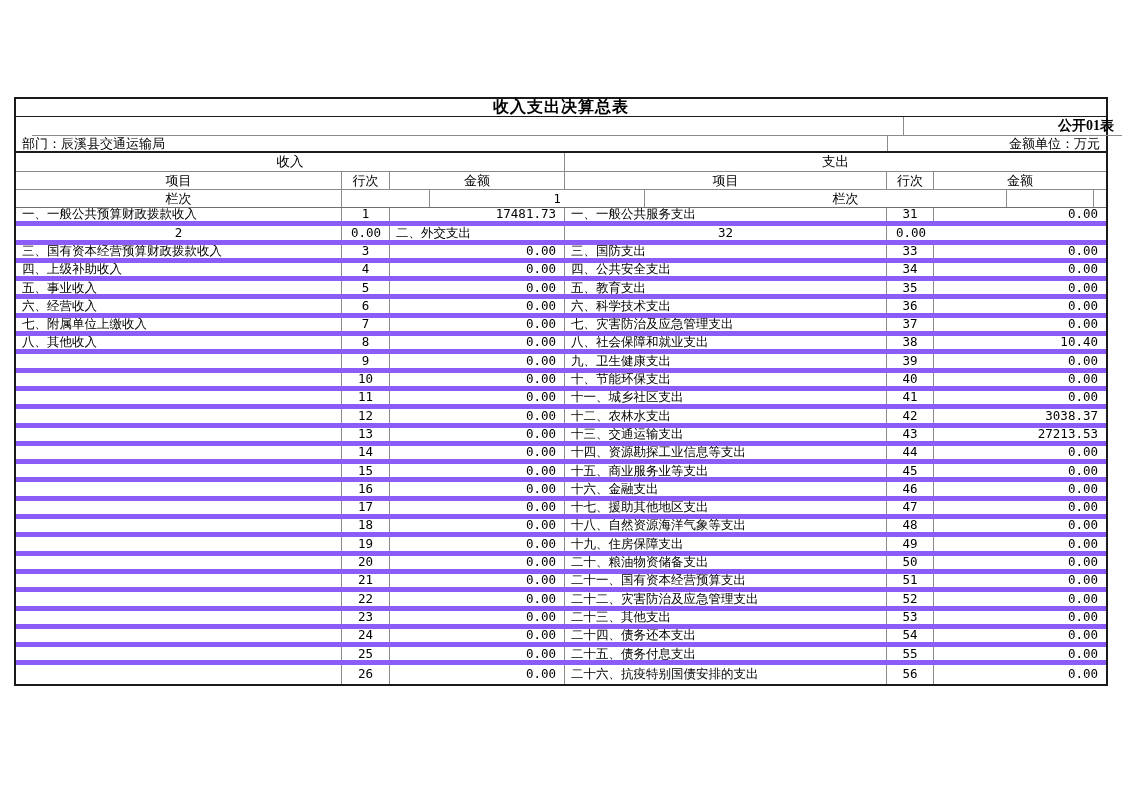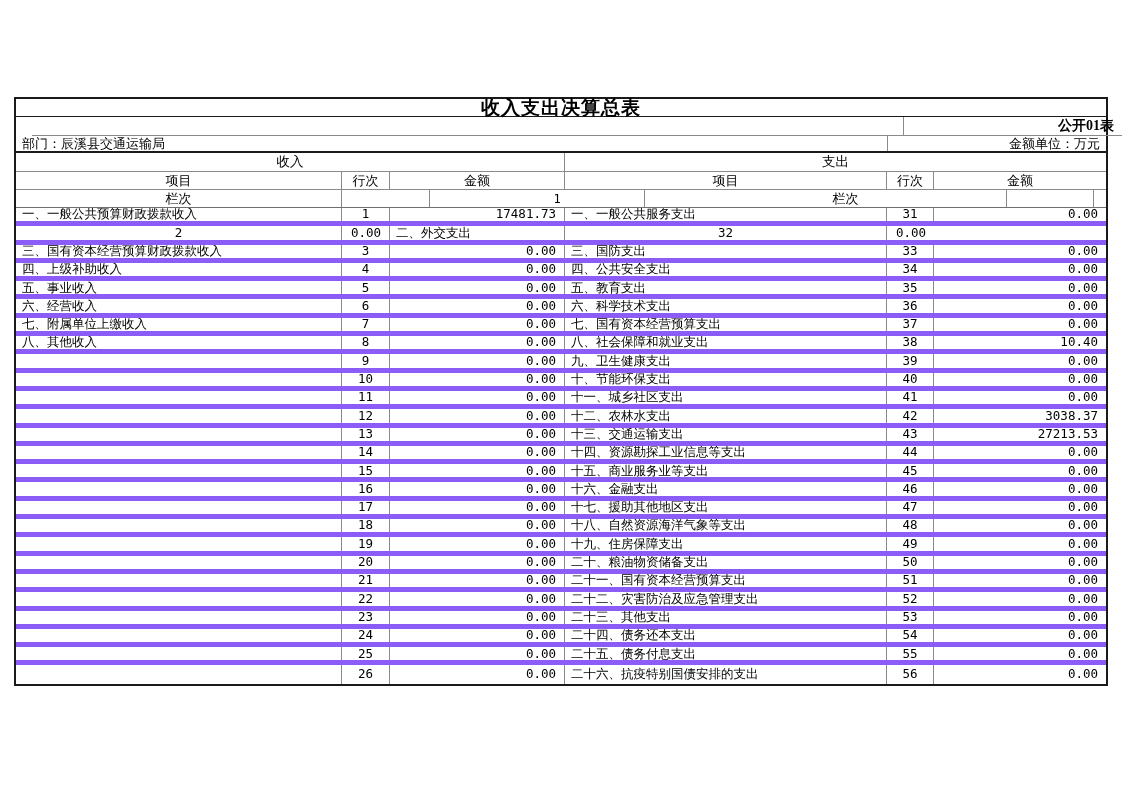--- a/index.html
+++ b/index.html
@@ -22,21 +22,21 @@
   .row { width:100%; }
   .cell {
     border-right:1px solid #8a8a8a;
     overflow:hidden; white-space:nowrap;
     display:flex; align-items:center;
     font-size:13px; line-height:1;
   }
   .cell:last-child { border-right:none; }
 
   .title-row { height:18px; border-bottom:1px solid #1a1a1a; display:flex; align-items:center; justify-content:center; }
-  .title-row .t { font-size:19px; font-weight:bold; letter-spacing:1px; }
+  .title-row .t { font-size:16px; font-weight:bold; letter-spacing:1px; }
 
   .form-row { height:19px; border-bottom:1px solid #8a8a8a;margin-left:16px; }
   .form-row .cell { border-right:1px solid #8a8a8a; }
   .form-row .cell:last-child { border-right:none; }
   .form-label { justify-content:flex-end; padding-right:8px; font-weight:bold; font-size:14px; }
 
   .dept-row { height:17px; border-bottom:2px solid #1a1a1a; }
   .dept-cell { justify-content:flex-start; padding-left:6px; }
   .unit-cell { justify-content:flex-end; padding-right:6px; }
 
@@ -145,21 +145,21 @@
         <div class="cell c-line">6</div>
         <div class="cell c-amt">0.00</div>
         <div class="cell c-item">六、科学技术支出</div>
         <div class="cell c-line">36</div>
         <div class="cell c-amt">0.00</div>
       </div>
       <div class="row data-row grid6">
         <div class="cell c-item">七、附属单位上缴收入</div>
         <div class="cell c-line">7</div>
         <div class="cell c-amt">0.00</div>
-        <div class="cell c-item">七、国有资本经营预算支出</div>
+        <div class="cell c-item">七、灾害防治及应急管理支出</div>
         <div class="cell c-line">37</div>
         <div class="cell c-amt">0.00</div>
       </div>
       <div class="row data-row grid6">
         <div class="cell c-item">八、其他收入</div>
         <div class="cell c-line">8</div>
         <div class="cell c-amt">0.00</div>
         <div class="cell c-item">八、社会保障和就业支出</div>
         <div class="cell c-line">38</div>
         <div class="cell c-amt">10.40</div>

